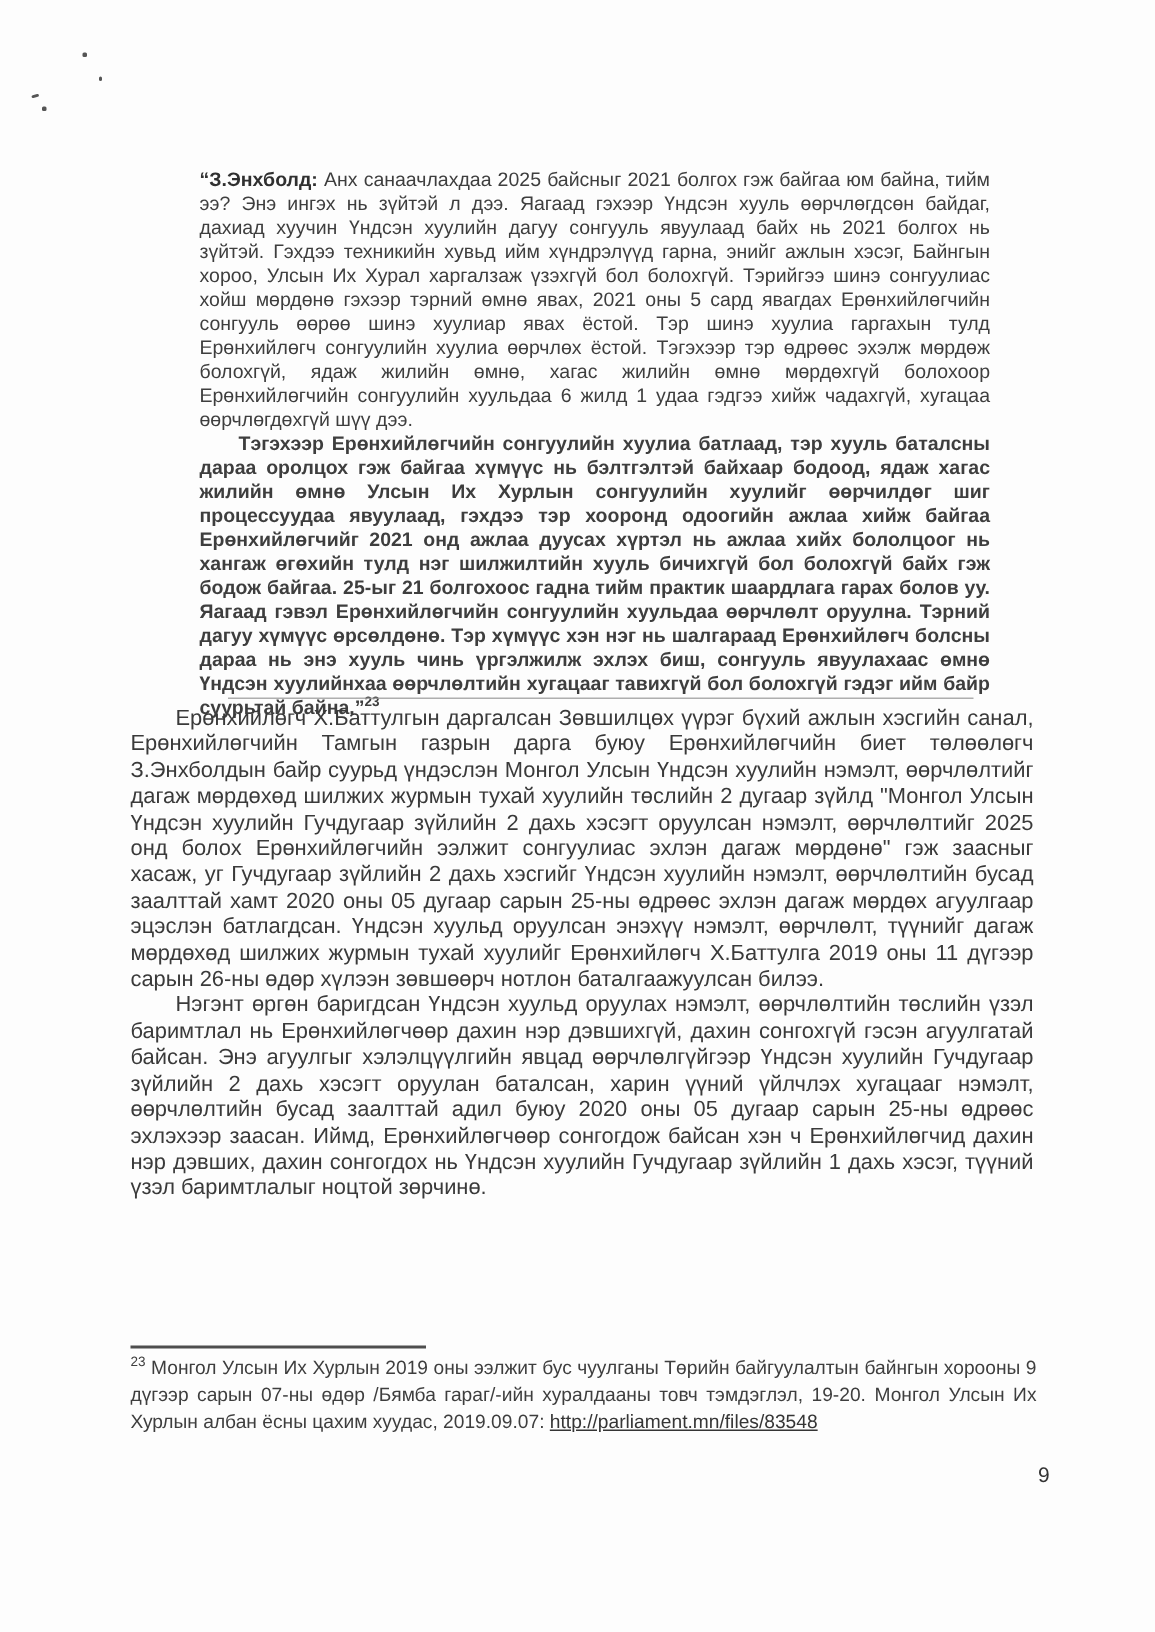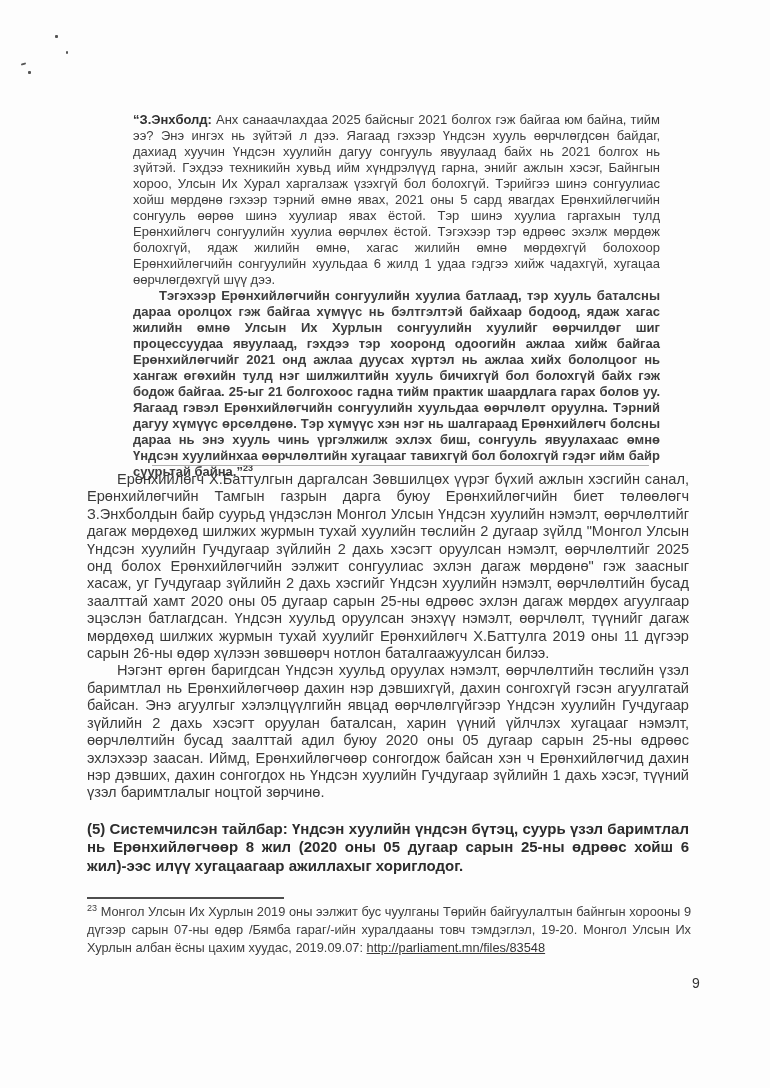--- a/index.html
+++ b/index.html
@@ -89,21 +89,20 @@
   <div class="quote-block">
     <p class="q1"><span class="q-speaker">“З.Энхболд:</span><span> Анх санаачлахдаа 2025 байсныг 2021 болгох гэж байгаа юм байна, тийм ээ? Энэ ингэх нь зүйтэй л дээ. Яагаад гэхээр Үндсэн хууль өөрчлөгдсөн байдаг, дахиад хуучин Үндсэн хуулийн дагуу сонгууль явуулаад байх нь 2021 болгох нь зүйтэй. Гэхдээ техникийн хувьд ийм хүндрэлүүд гарна, энийг ажлын хэсэг, Байнгын хороо, Улсын Их Хурал харгалзаж үзэхгүй бол болохгүй. Тэрийгээ шинэ сонгуулиас хойш мөрдөнө гэхээр тэрний өмнө явах, 2021 оны 5 сард явагдах Ерөнхийлөгчийн сонгууль өөрөө шинэ хуулиар явах ёстой. Тэр шинэ хуулиа гаргахын тулд Ерөнхийлөгч сонгуулийн хуулиа өөрчлөх ёстой. Тэгэхээр тэр өдрөөс эхэлж мөрдөж болохгүй, ядаж жилийн өмнө, хагас жилийн өмнө мөрдөхгүй болохоор Ерөнхийлөгчийн сонгуулийн хуульдаа 6 жилд 1 удаа гэдгээ хийж чадахгүй, хугацаа өөрчлөгдөхгүй шүү дээ.</span></p>
     <p class="q2"><span>Тэгэхээр Ерөнхийлөгчийн сонгуулийн хуулиа батлаад, тэр хууль баталсны дараа оролцох гэж байгаа хүмүүс нь бэлтгэлтэй байхаар бодоод, ядаж хагас жилийн өмнө Улсын Их Хурлын сонгуулийн хуулийг өөрчилдөг шиг процессуудаа явуулаад, гэхдээ тэр хооронд одоогийн ажлаа хийж байгаа Ерөнхийлөгчийг 2021 онд ажлаа дуусах хүртэл нь ажлаа хийх бололцоог нь хангаж өгөхийн тулд нэг шилжилтийн хууль бичихгүй бол болохгүй байх гэж бодож байгаа. 25-ыг 21 болгохоос гадна тийм практик шаардлага гарах болов уу. Яагаад гэвэл Ерөнхийлөгчийн сонгуулийн хуульдаа өөрчлөлт оруулна. Тэрний дагуу хүмүүс өрсөлдөнө. Тэр хүмүүс хэн нэг нь шалгараад Ерөнхийлөгч болсны дараа нь энэ хууль чинь үргэлжилж эхлэх биш, сонгууль явуулахаас өмнө Үндсэн хуулийнхаа өөрчлөлтийн хугацааг тавихгүй бол болохгүй гэдэг ийм байр суурьтай байна.”</span><sup>23</sup></p>
   </div>
 
   <div class="rule-faint"></div>
 
   <div class="body-text">
     <p class="indent">Ерөнхийлөгч Х.Баттулгын даргалсан Зөвшилцөх үүрэг бүхий ажлын хэсгийн санал, Ерөнхийлөгчийн Тамгын газрын дарга буюу Ерөнхийлөгчийн биет төлөөлөгч З.Энхболдын байр суурьд үндэслэн Монгол Улсын Үндсэн хуулийн нэмэлт, өөрчлөлтийг дагаж мөрдөхөд шилжих журмын тухай хуулийн төслийн 2 дугаар зүйлд "Монгол Улсын Үндсэн хуулийн Гучдугаар зүйлийн 2 дахь хэсэгт оруулсан нэмэлт, өөрчлөлтийг 2025 онд болох Ерөнхийлөгчийн ээлжит сонгуулиас эхлэн дагаж мөрдөнө" гэж заасныг хасаж, уг Гучдугаар зүйлийн 2 дахь хэсгийг Үндсэн хуулийн нэмэлт, өөрчлөлтийн бусад заалттай хамт 2020 оны 05 дугаар сарын 25-ны өдрөөс эхлэн дагаж мөрдөх агуулгаар эцэслэн батлагдсан. Үндсэн хуульд оруулсан энэхүү нэмэлт, өөрчлөлт, түүнийг дагаж мөрдөхөд шилжих журмын тухай хуулийг Ерөнхийлөгч Х.Баттулга 2019 оны 11 дүгээр сарын 26-ны өдөр хүлээн зөвшөөрч нотлон баталгаажуулсан билээ.</p>
     <p class="indent">Нэгэнт өргөн баригдсан Үндсэн хуульд оруулах нэмэлт, өөрчлөлтийн төслийн үзэл баримтлал нь Ерөнхийлөгчөөр дахин нэр дэвшихгүй, дахин сонгохгүй гэсэн агуулгатай байсан. Энэ агуулгыг хэлэлцүүлгийн явцад өөрчлөлгүйгээр Үндсэн хуулийн Гучдугаар зүйлийн 2 дахь хэсэгт оруулан баталсан, харин үүний үйлчлэх хугацааг нэмэлт, өөрчлөлтийн бусад заалттай адил буюу 2020 оны 05 дугаар сарын 25-ны өдрөөс эхлэхээр заасан. Иймд, Ерөнхийлөгчөөр сонгогдож байсан хэн ч Ерөнхийлөгчид дахин нэр дэвших, дахин сонгогдох нь Үндсэн хуулийн Гучдугаар зүйлийн 1 дахь хэсэг, түүний үзэл баримтлалыг ноцтой зөрчинө.</p>
-    <p class="note-bold">(5) Системчилсэн тайлбар: Үндсэн хуулийн үндсэн бүтэц, суурь үзэл баримтлал нь Ерөнхийлөгчөөр 8 жил (2020 оны 05 дугаар сарын 25-ны өдрөөс хойш 6 жил)-ээс илүү хугацаагаар ажиллахыг хориглодог.</p>
   </div>
 
   <div class="footnote-sep"></div>
 
   <div class="footnote">
     <sup>23</sup><span> Монгол Улсын Их Хурлын 2019 оны ээлжит бус чуулганы Төрийн байгуулалтын байнгын хорооны 9 дүгээр сарын 07-ны өдөр /Бямба гараг/-ийн хуралдааны товч тэмдэглэл, 19-20. Монгол Улсын Их Хурлын албан ёсны цахим хуудас, 2019.09.07: </span><a href="#">http://parliament.mn/files/83548</a>
   </div>
 
   <div class="page-number">9</div>
 

